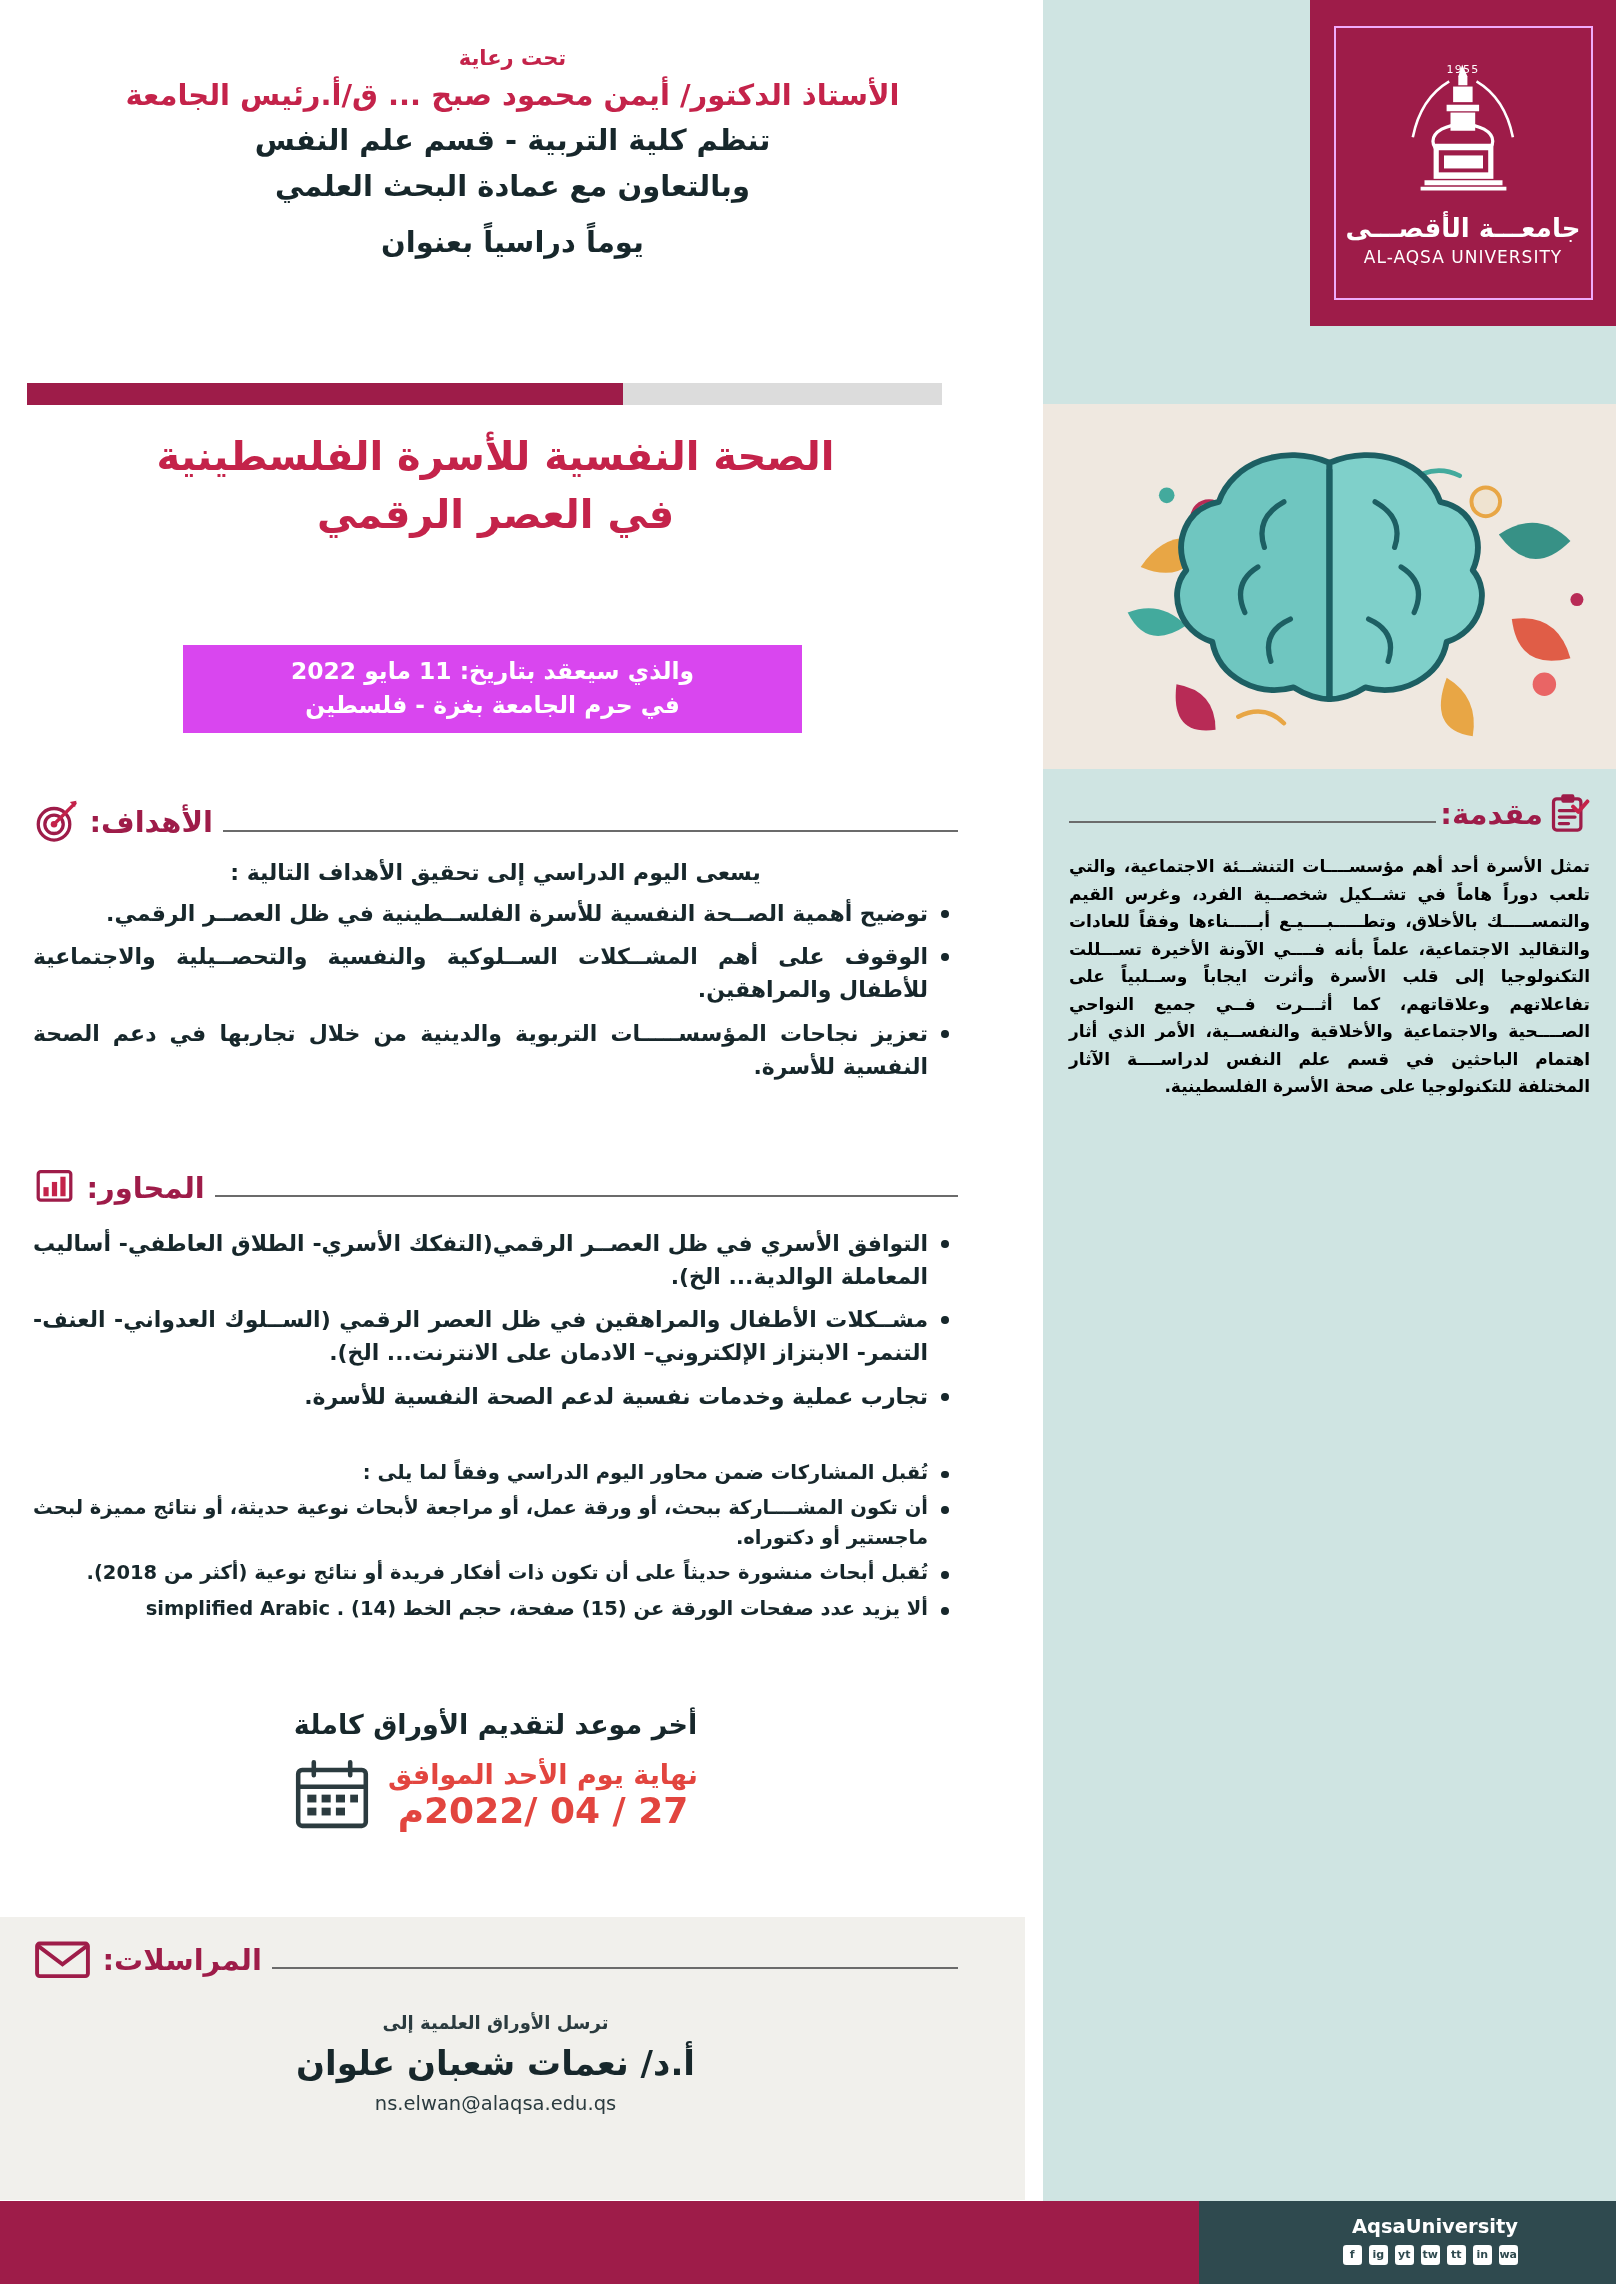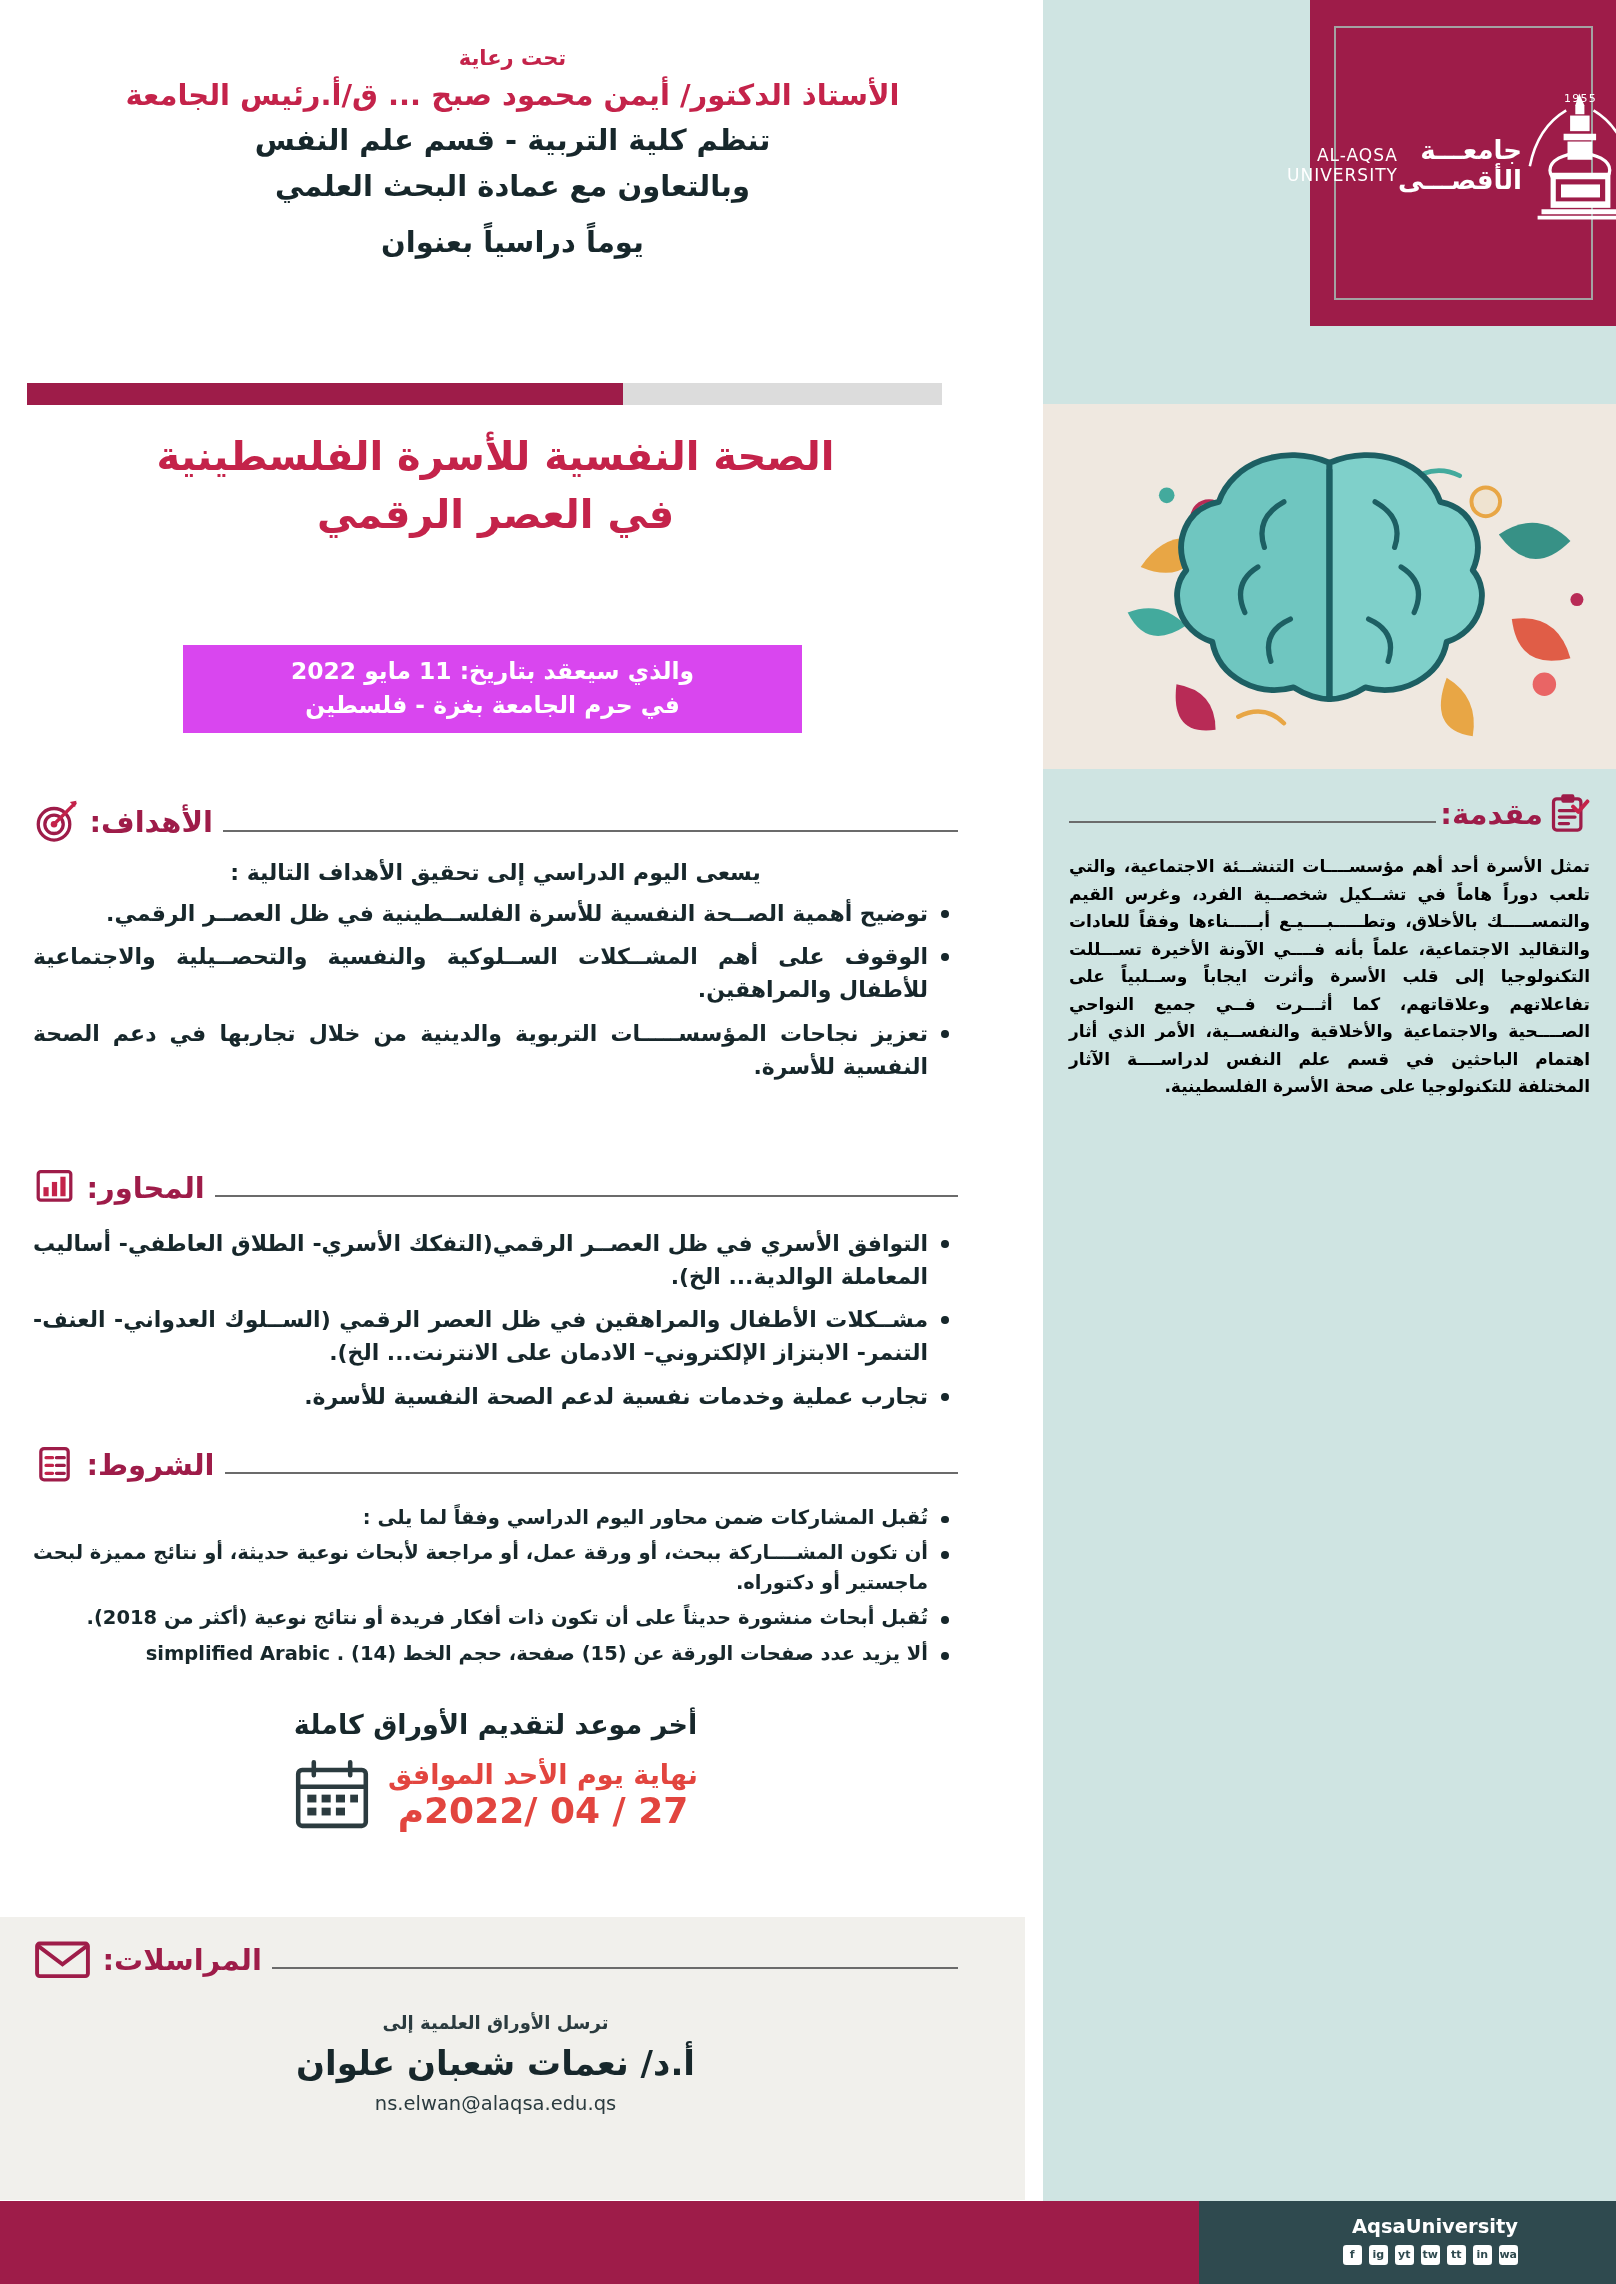--- a/index.html
+++ b/index.html
@@ -46,22 +46,23 @@
     width: 306px;
     height: 326px;
     background: #9e1c49;
     display: flex;
     align-items: center;
     justify-content: center;
   }
   .logo-inner {
     width: 255px;
     height: 270px;
-    border: 2px solid #a3a3a3;
-    display: flex;
+    border: 2px solid #f0abfc;
+    display: flex;
+    flex-direction: column;
     align-items: center;
     justify-content: center;
     color: #ffffff;
   }
   .logo-mark {
     width: 117px;
     height: 150px;
     position: relative;
   }
   .logo-year {
@@ -526,31 +527,20 @@
       <span class="rule"></span>
     </div>
     <ul class="points" style="margin-top:17px;">
       <li>التوافق الأسري في ظل العصــر الرقمي(التفكك الأسري- الطلاق العاطفي- أساليب المعاملة الوالدية... الخ).</li>
       <li>مشــكلات الأطفال والمراهقين في ظل العصر الرقمي (الســلوك العدواني- العنف- التنمر- الابتزاز الإلكتروني– الادمان على الانترنت... الخ).</li>
       <li>تجارب عملية وخدمات نفسية لدعم الصحة النفسية للأسرة.</li>
     </ul>
   </div>
 
   <div class="sec" style="top:1442px;">
-    <div class="head-row">
-      <span class="icon-svg">
-        <svg width="43" height="43" viewBox="0 0 66 66">
-          <rect x="12" y="10" width="42" height="48" rx="5" fill="none" stroke="#9e1c49" stroke-width="5"></rect>
-          <path d="M20 24 h10 M20 36 h10 M20 48 h10" stroke="#c4234a" stroke-width="5" stroke-linecap="round"></path>
-          <path d="M36 24 h12 M36 36 h12 M36 48 h12" stroke="#9e1c49" stroke-width="5" stroke-linecap="round"></path>
-        </svg>
-      </span>
-      <span class="title">الشروط:</span>
-      <span class="rule"></span>
-    </div>
     <ul class="points small" style="margin-top:15.6px;">
       <li>تُقبل المشاركات ضمن محاور اليوم الدراسي وفقاً لما يلى :</li>
       <li>أن تكون المشــــاركة ببحث، أو ورقة عمل، أو مراجعة لأبحاث نوعية حديثة، أو نتائج مميزة لبحث ماجستير أو دكتوراه.</li>
       <li>تُقبل أبحاث منشورة حديثاً على أن تكون  ذات أفكار فريدة أو نتائج نوعية (أكثر من 2018).</li>
       <li>ألا يزيد عدد صفحات الورقة عن (15) صفحة، حجم الخط (14) . simplified Arabic</li>
     </ul>
   </div>
 
   <div class="deadline-label" style="top:1709px;">أخر موعد لتقديم الأوراق كاملة</div>
   <div class="deadline-row" style="top:1758px;">

